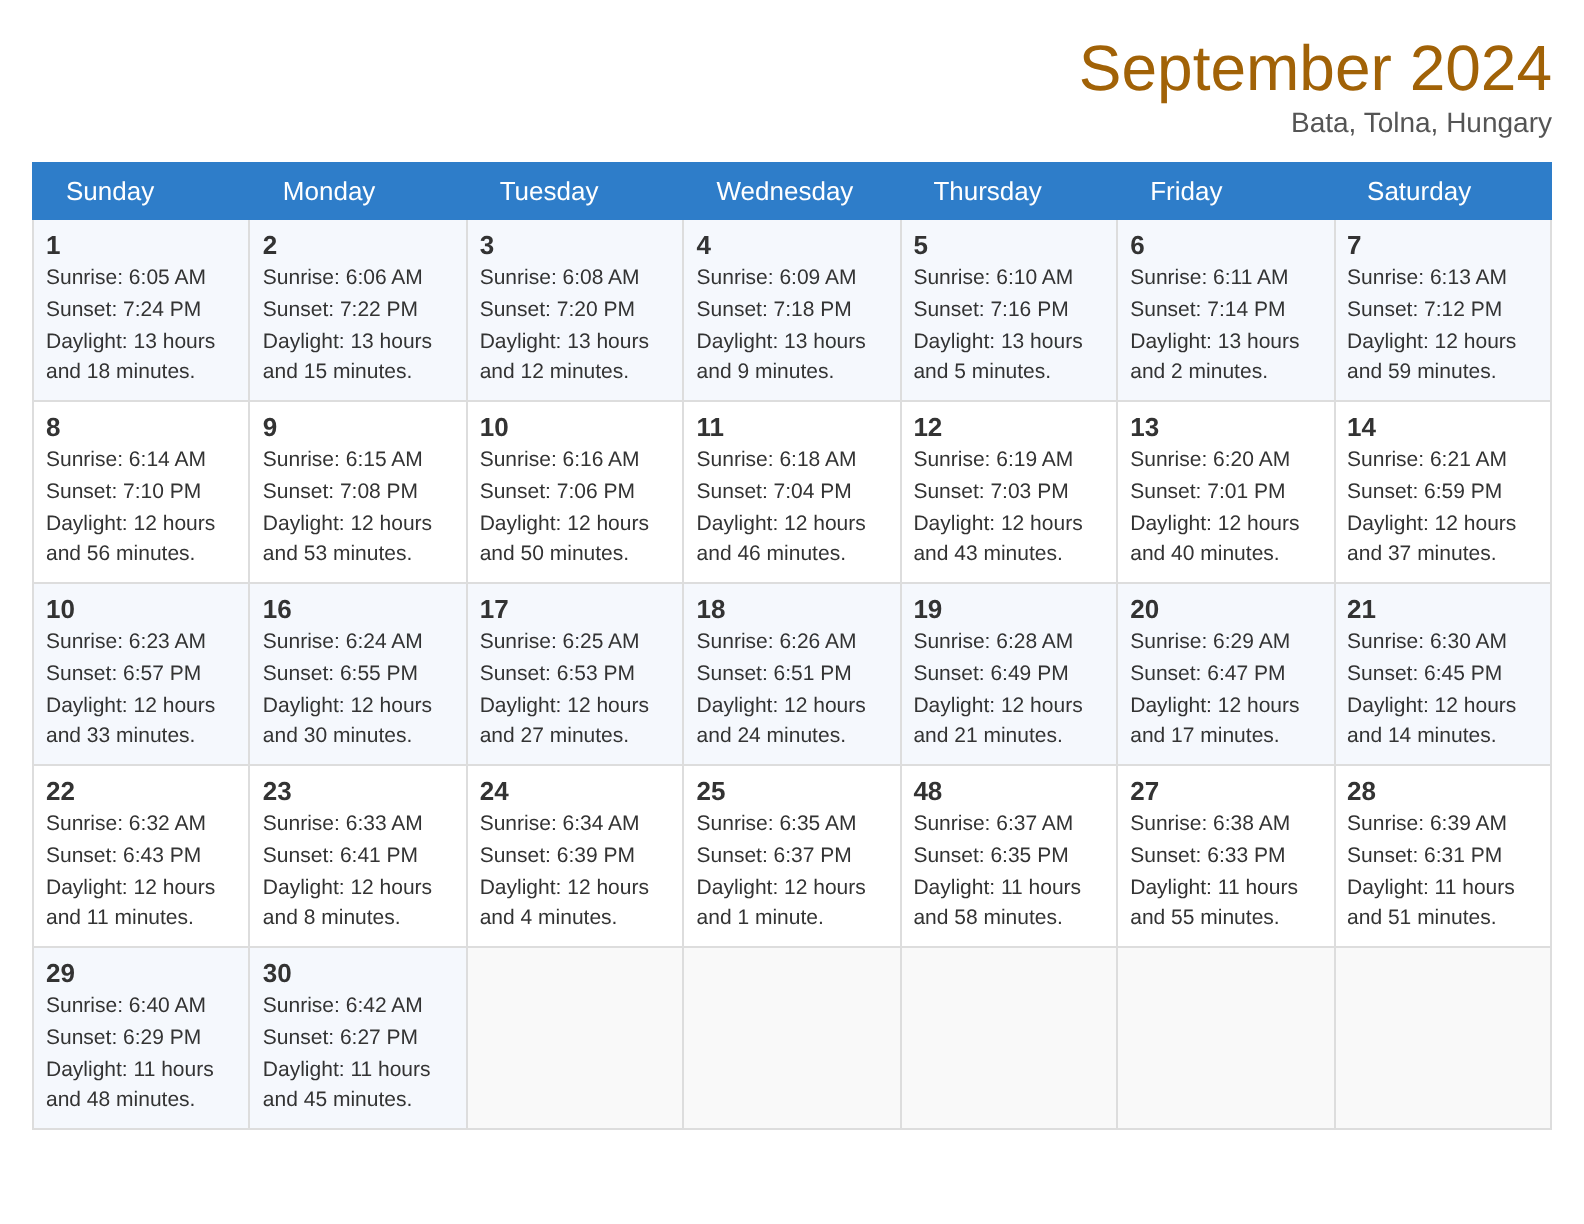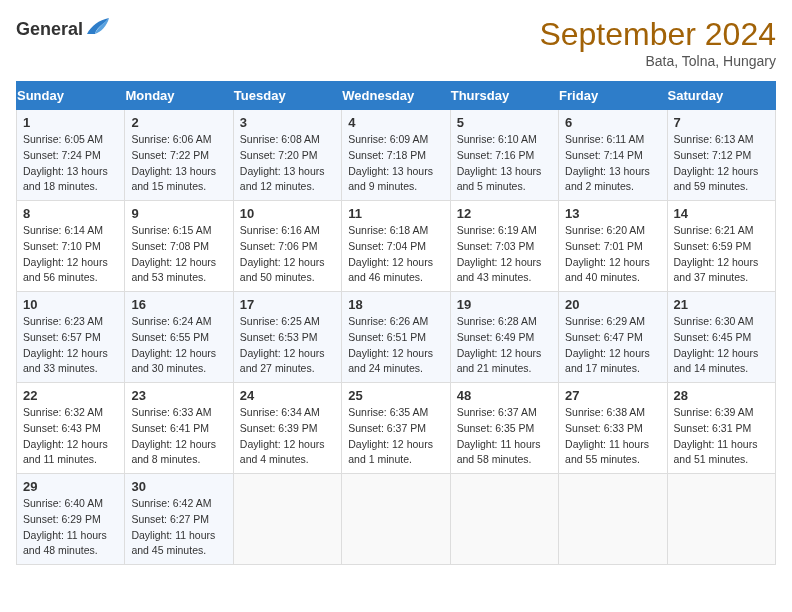--- a/index.html
+++ b/index.html
@@ -50,23 +50,23 @@
     }
     table {
       width: 100%;
       border-collapse: collapse;
       table-layout: fixed;
     }
     thead tr th {
       background-color: #2e7dc9;
       color: #fff;
       text-align: left;
-      padding: 6px 0;
+      padding: 6px 16px;
       font-size: 13px;
-      font-weight: bold;
+      font-weight: normal;
       border: 1px solid #2e7dc9;
     }
     tbody tr td {
       vertical-align: top;
       padding: 5px 6px;
       font-size: 10.5px;
       color: #333;
       border: 1px solid #ddd;
       height: 88px;
     }
@@ -88,29 +88,20 @@
     td.empty {
       background-color: #f9f9f9 !important;
     }
   </style>
 </head>
 <body>
 
 <div class="header">
   <div class="logo">
     <div>
-      <div style="display:flex;align-items:center;gap:2px;">
-        <span class="logo-text-general">General</span>
-        <span class="logo-bird">
-          <svg width="26" height="22" viewBox="0 0 26 22" fill="none" xmlns="http://www.w3.org/2000/svg">
-            <path d="M2 18 C6 10, 14 4, 24 2 C20 8, 12 10, 10 18 Z" fill="#2e7dc9"></path>
-            <path d="M10 18 C12 12, 18 8, 24 2 C22 10, 16 16, 10 18 Z" fill="#5ba3e0"></path>
-          </svg>
-        </span>
-      </div>
     </div>
   </div>
   <div class="title-block">
     <div class="month-title">September 2024</div>
     <div class="location">Bata, Tolna, Hungary</div>
   </div>
 </div>
 
 <table>
   <thead>

